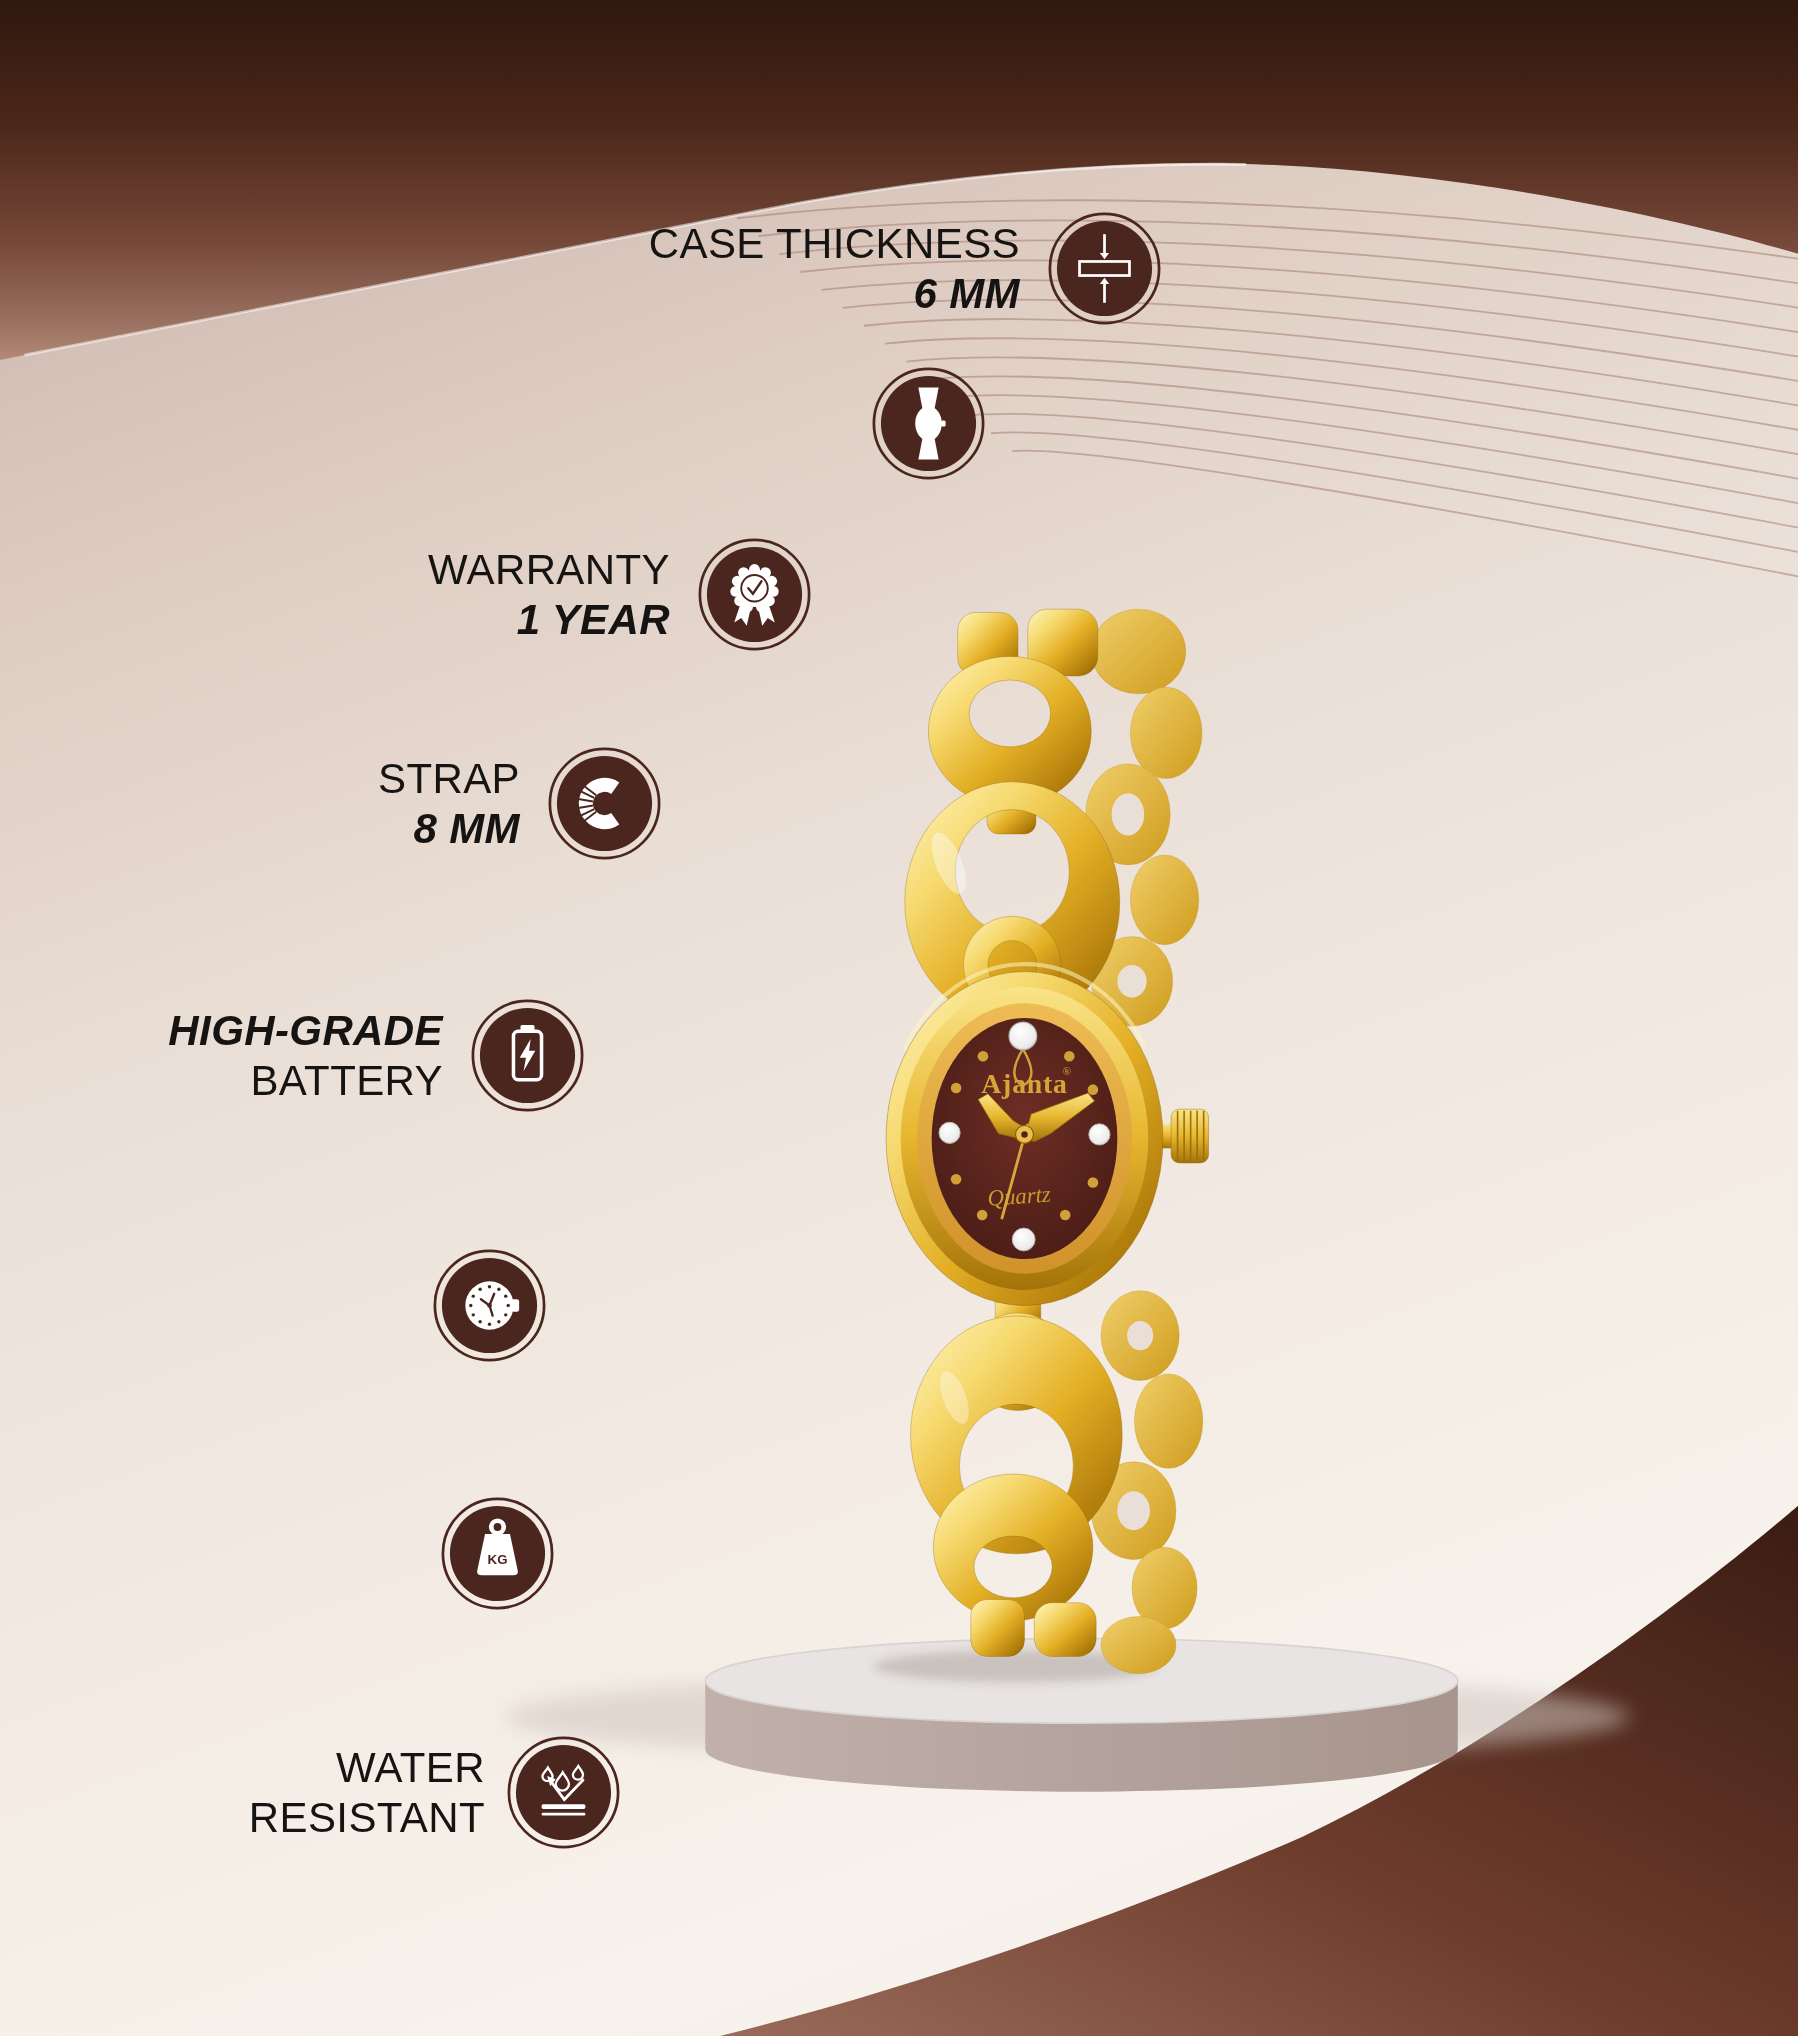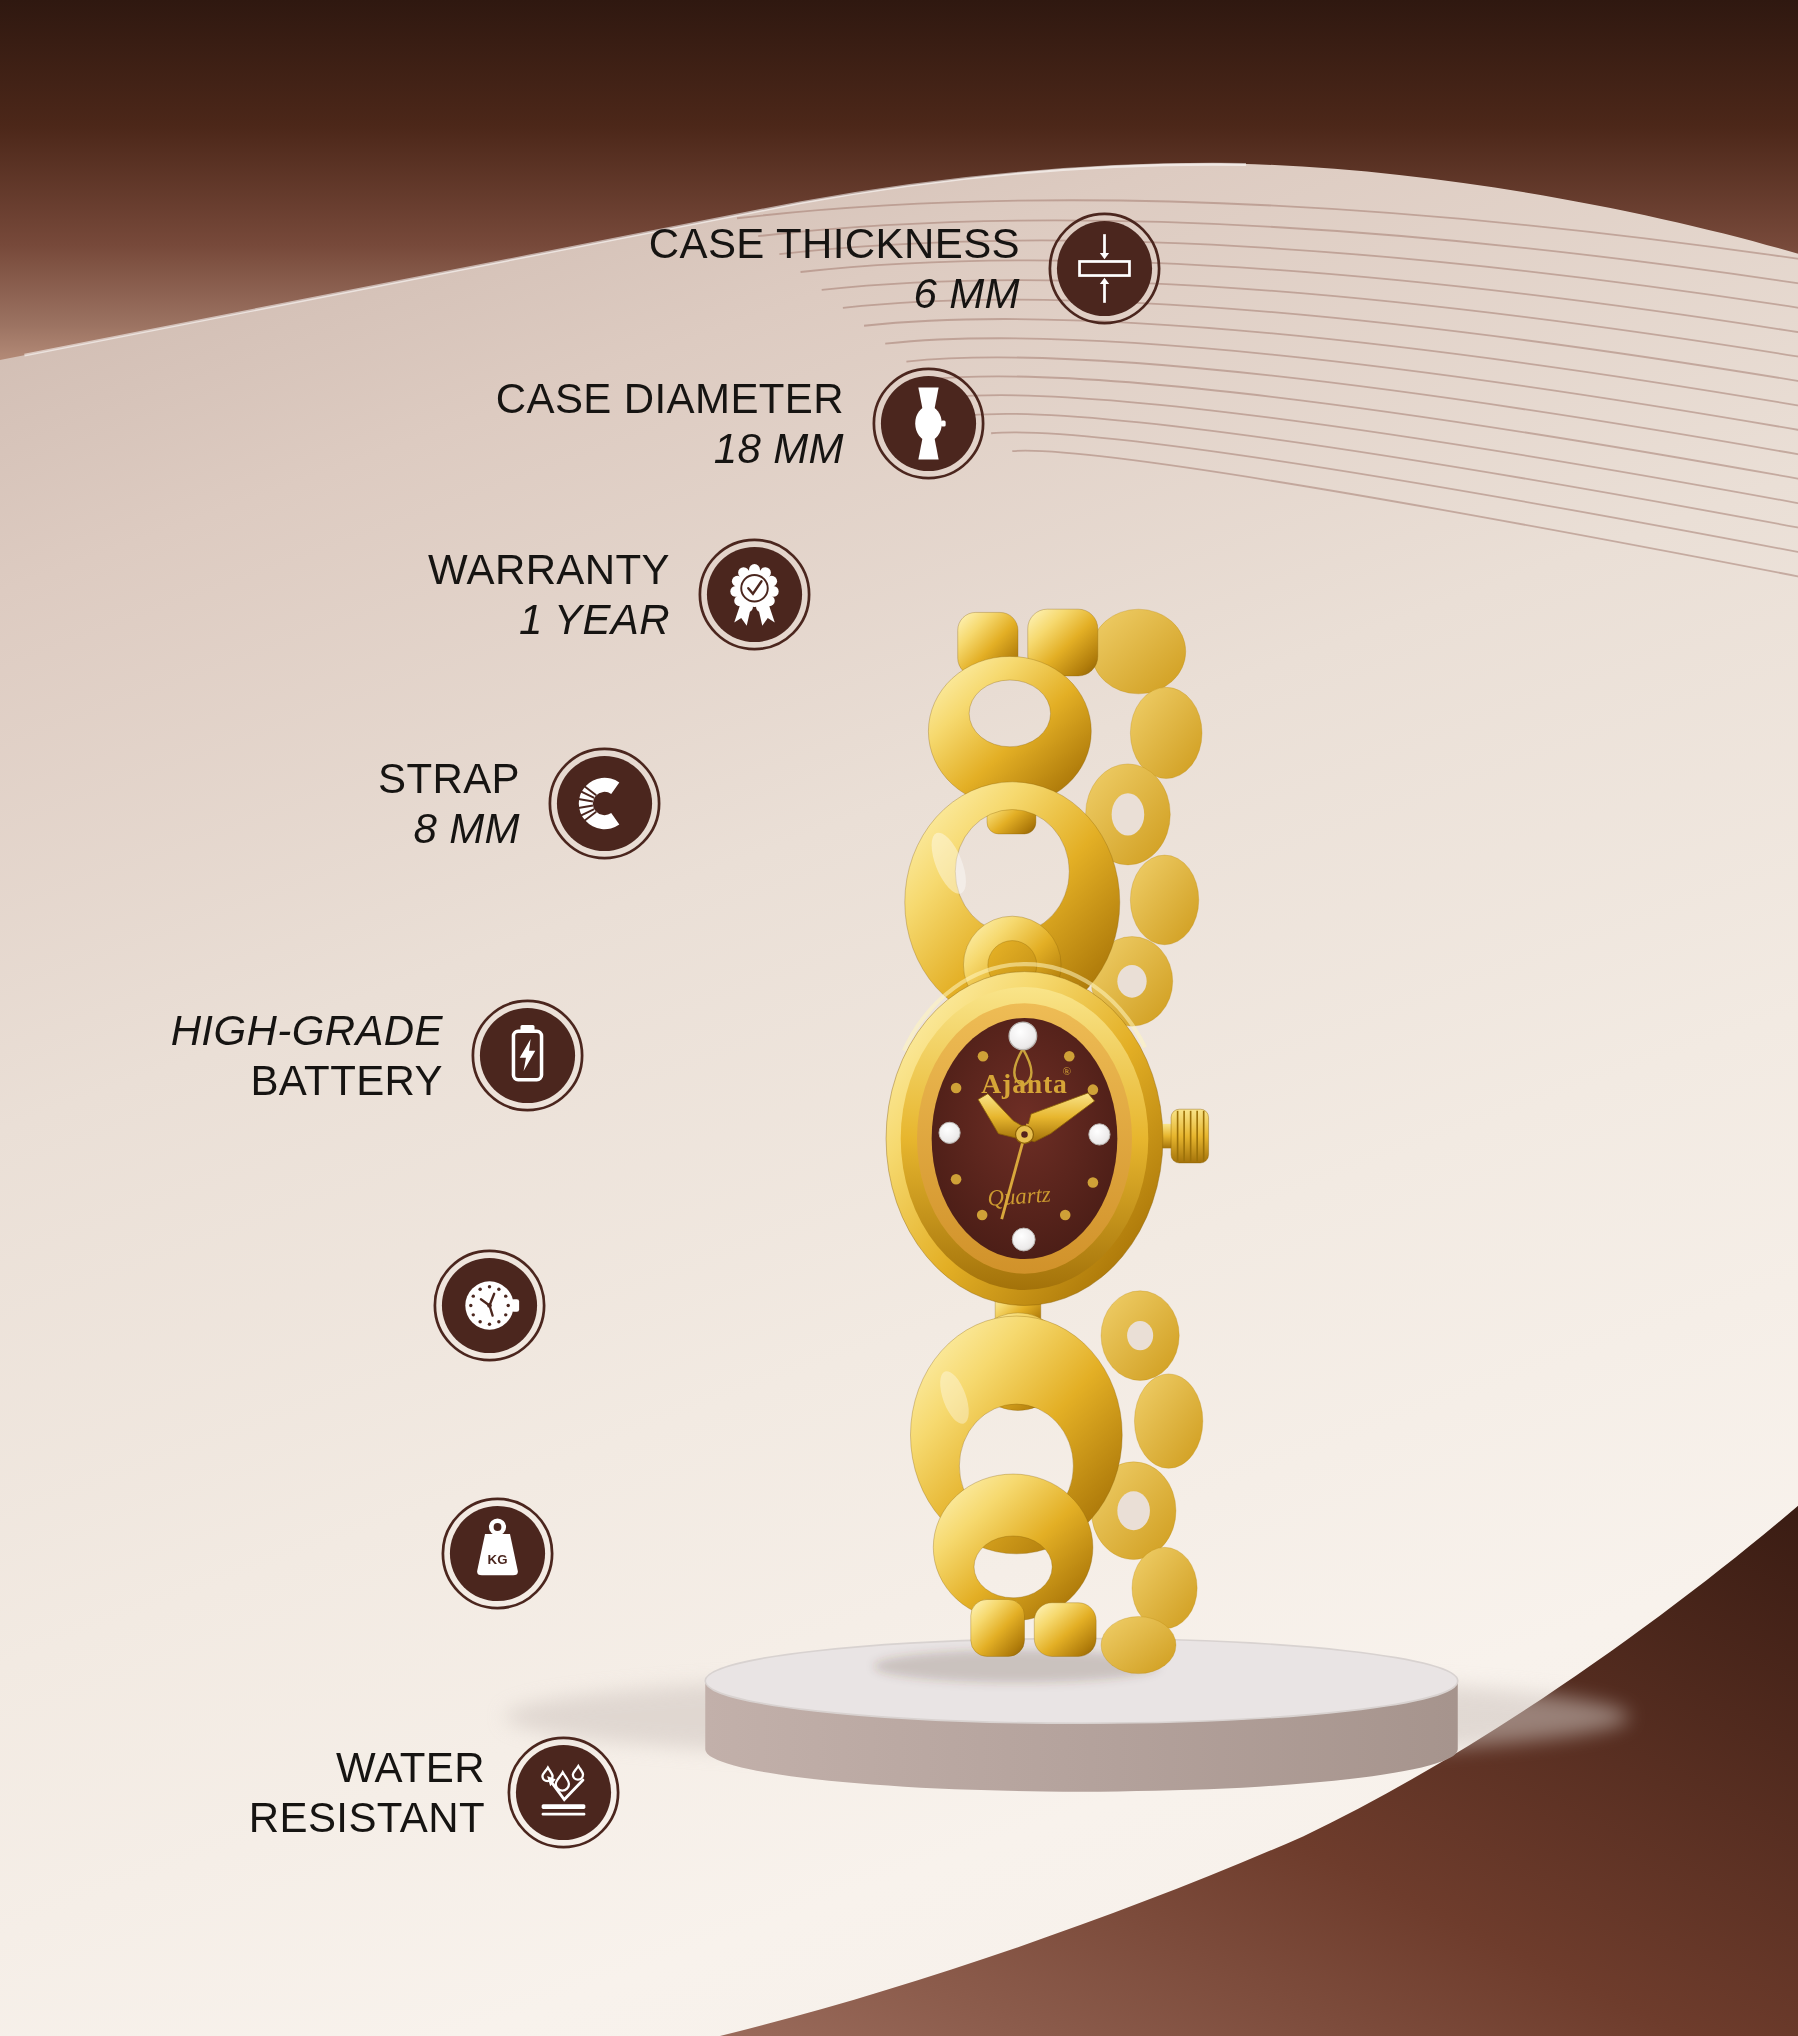--- a/index.html
+++ b/index.html
@@ -10,21 +10,21 @@
   }
   .stage{position:relative;width:1799px;height:2036px;}
   .bg{position:absolute;inset:0;}
   .spec{
     position:absolute;display:flex;align-items:center;gap:26px;
   }
   .spec .txt{
     text-align:right;color:#161412;font-size:42px;line-height:50px;letter-spacing:0.4px;
     white-space:nowrap;
   }
-  .spec .txt .it{font-style:italic;}
+  .spec .txt .it{font-style:italic;font-weight:bold;}
   .icon-wrap{width:117px;height:117px;flex:0 0 auto;}
   .icon-wrap svg{display:block;width:117px;height:117px;}
   .ic-ring{fill:none;stroke:#4b261e;stroke-width:3.5;}
   .ic-fill{fill:#4b261e;}
   .ic-stroke{stroke:#ffffff;fill:none;}
   .ic-white{fill:#ffffff;}
 </style>
 </head>
 <body>
 
@@ -226,24 +226,20 @@
           <line x1="0" y1="44" x2="0" y2="18"></line>
           <rect x="-32" y="-9" width="64" height="18"></rect>
         </g>
         <polygon class="ic-white" points="0,-12 -6,-20 6,-20"></polygon>
         <polygon class="ic-white" points="0,12 -6,20 6,20"></polygon>
       </svg>
     </div>
   </div>
 
   <div class="spec" style="right:812px;top:365px;">
-    <div class="txt">
-      <div>CASE DIAMETER</div>
-      <div class="it">18 MM</div>
-    </div>
     <div class="icon-wrap">
       <svg viewBox="-75 -75 150 150">
         <circle class="ic-ring" r="70"></circle>
           <circle class="ic-fill" r="61"></circle>
         <polygon class="ic-white" points="-13,-46 13,-46 7,-15 -7,-15"></polygon>
         <polygon class="ic-white" points="-7,15 7,15 13,46 -13,46"></polygon>
         <ellipse class="ic-white" cx="0" cy="0" rx="17" ry="22"></ellipse>
         <rect class="ic-white" x="16" y="-4" width="6" height="8" rx="2"></rect>
       </svg>
     </div>

